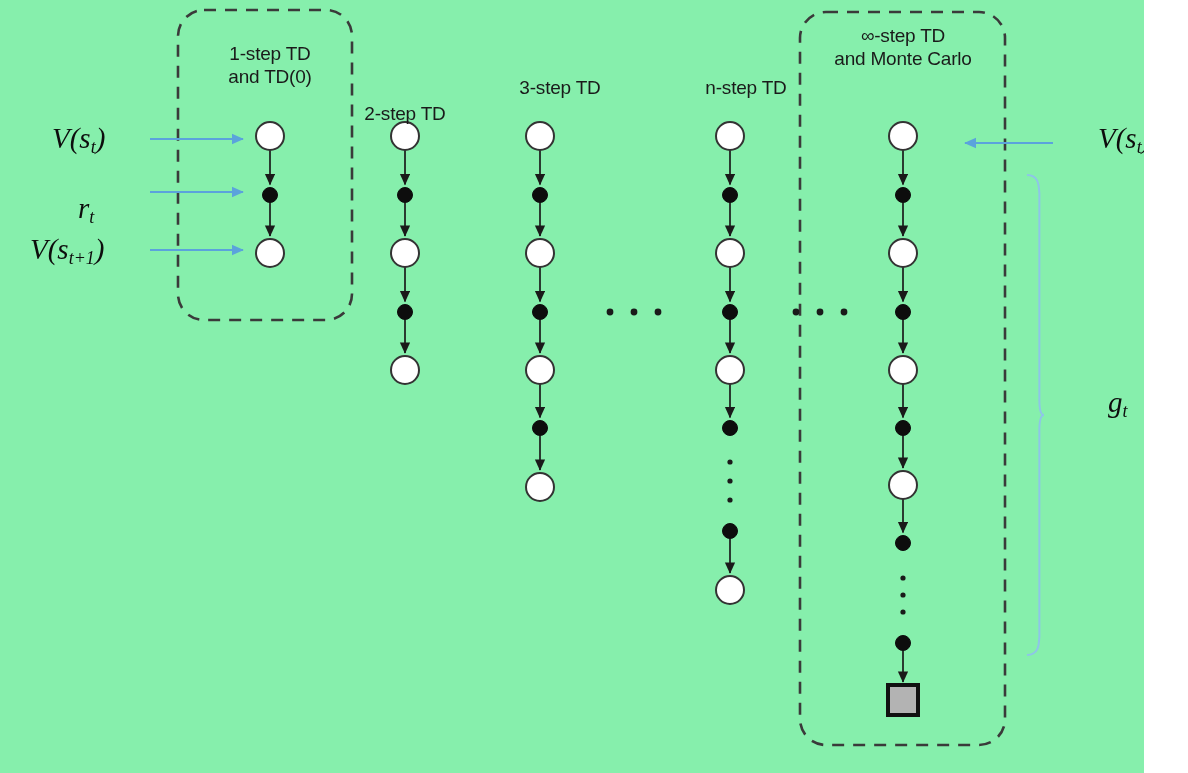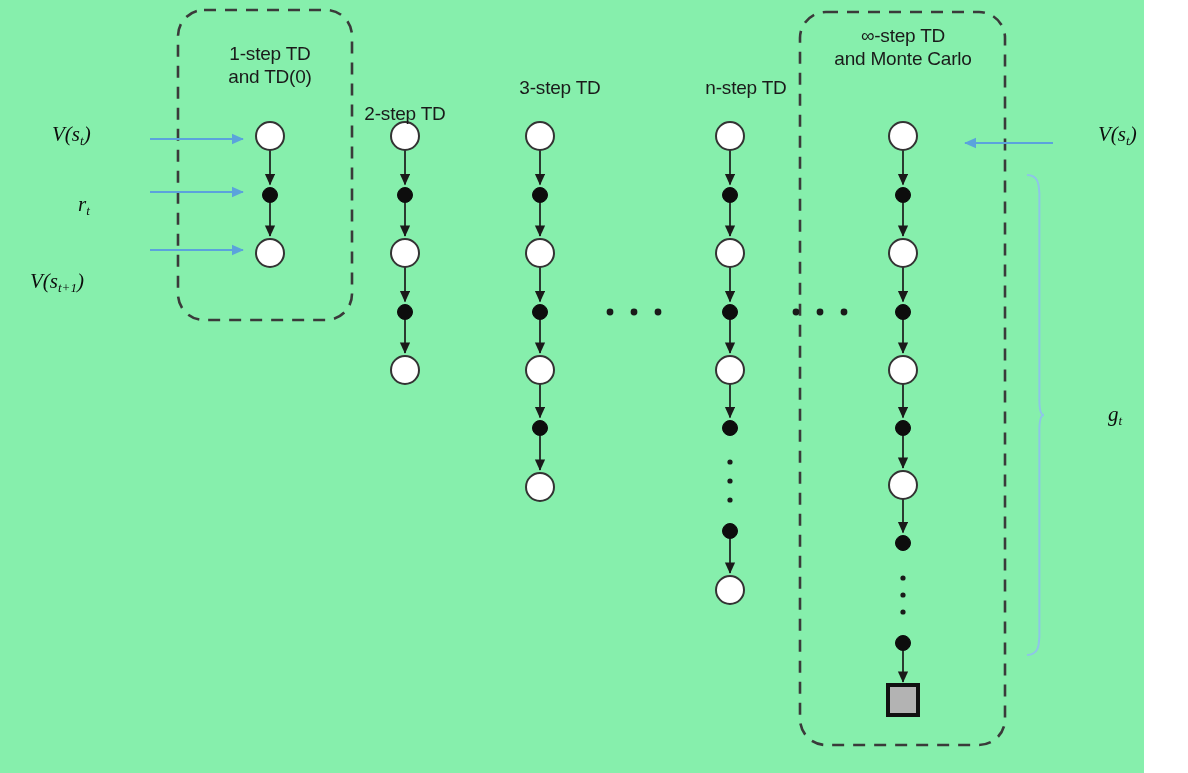--- a/index.html
+++ b/index.html
@@ -32,21 +32,21 @@
     font-size: 19px;
     line-height: 23px;
     color: #1a1a1a;
     white-space: pre-line;
     letter-spacing: -0.2px;
   }
   .math-label {
     position: absolute;
     font-family: "Liberation Serif", serif;
     font-style: italic;
-    font-size: 21px;
+    font-size: 29px;
     color: #0d0d0d;
     white-space: nowrap;
   }
   .math-label sub {
     font-size: 0.62em;
     font-style: italic;
     vertical-align: -0.28em;
     letter-spacing: 0;
   }
   .math-label .up {
@@ -165,18 +165,18 @@
 and TD(0)</div>
       <div class="col-header" style="left: 300px; width: 210px; top: 76px; margin-top: 26px;">2-step TD</div>
       <div class="col-header" style="left: 435px; width: 210px; top: 76px; padding-left: 20px;">3-step TD</div>
       <div class="col-header" style="left: 641px; width: 210px; top: 76px;">n-step TD</div>
       <div class="col-header" style="left: 798px; width: 210px; top: 24px;">∞-step TD
 and Monte Carlo</div>
     </div>
   <div id="labels-layer">
       <div class="math-label" style="left: 52px; top: 122px;"><span class="up">V(s</span><sub>t</sub><span>)</span></div>
       <div class="math-label" style="left: 78px; top: 192px;"><span class="up">r</span><sub>t</sub></div>
-      <div class="math-label" style="left: 30px; top: 233px; margin-top: 36px;"><span class="up">V(s</span><sub>t+1</sub><span>)</span></div>
+      <div class="math-label" style="left: 30px; top: 233px;"><span class="up">V(s</span><sub>t+1</sub><span>)</span></div>
       <div class="math-label" style="left: 1098px; top: 122px;"><span class="up">V(s</span><sub>t</sub><span>)</span></div>
-      <div class="math-label" style="left: 1108px; top: 402px;"><span class="up">g</span><sub>t</sub></div>
+      <div class="math-label" style="left: 1108px; top: 386px;"><span class="up">g</span><sub>t</sub></div>
     </div>
 
 </div>
 
 </body></html>

